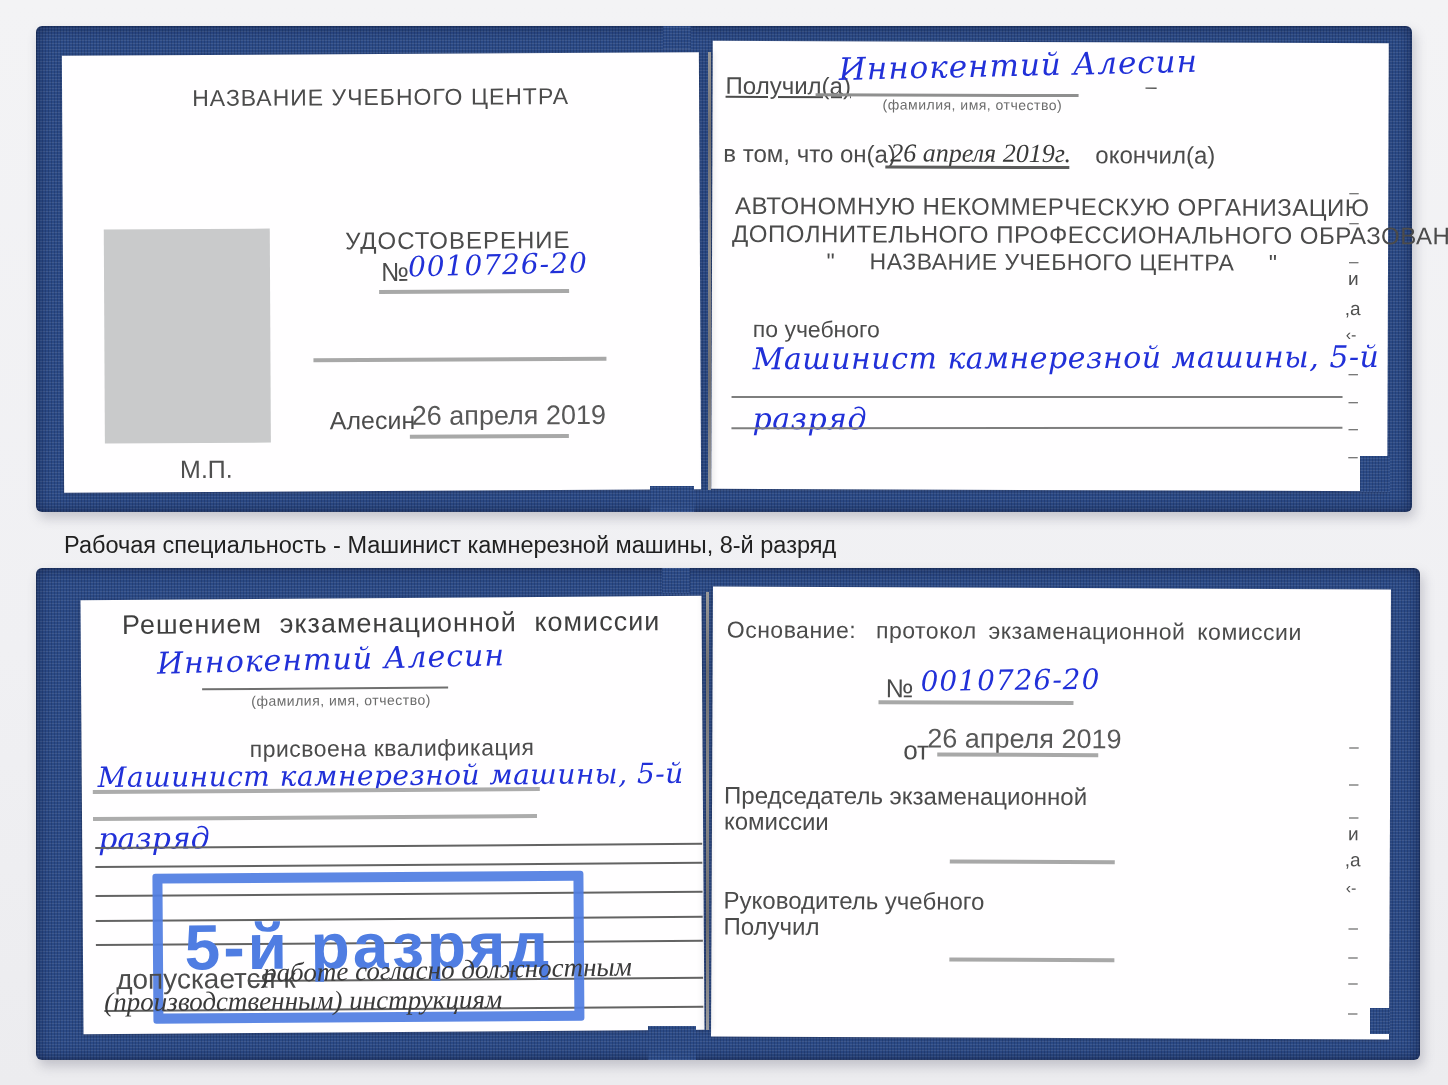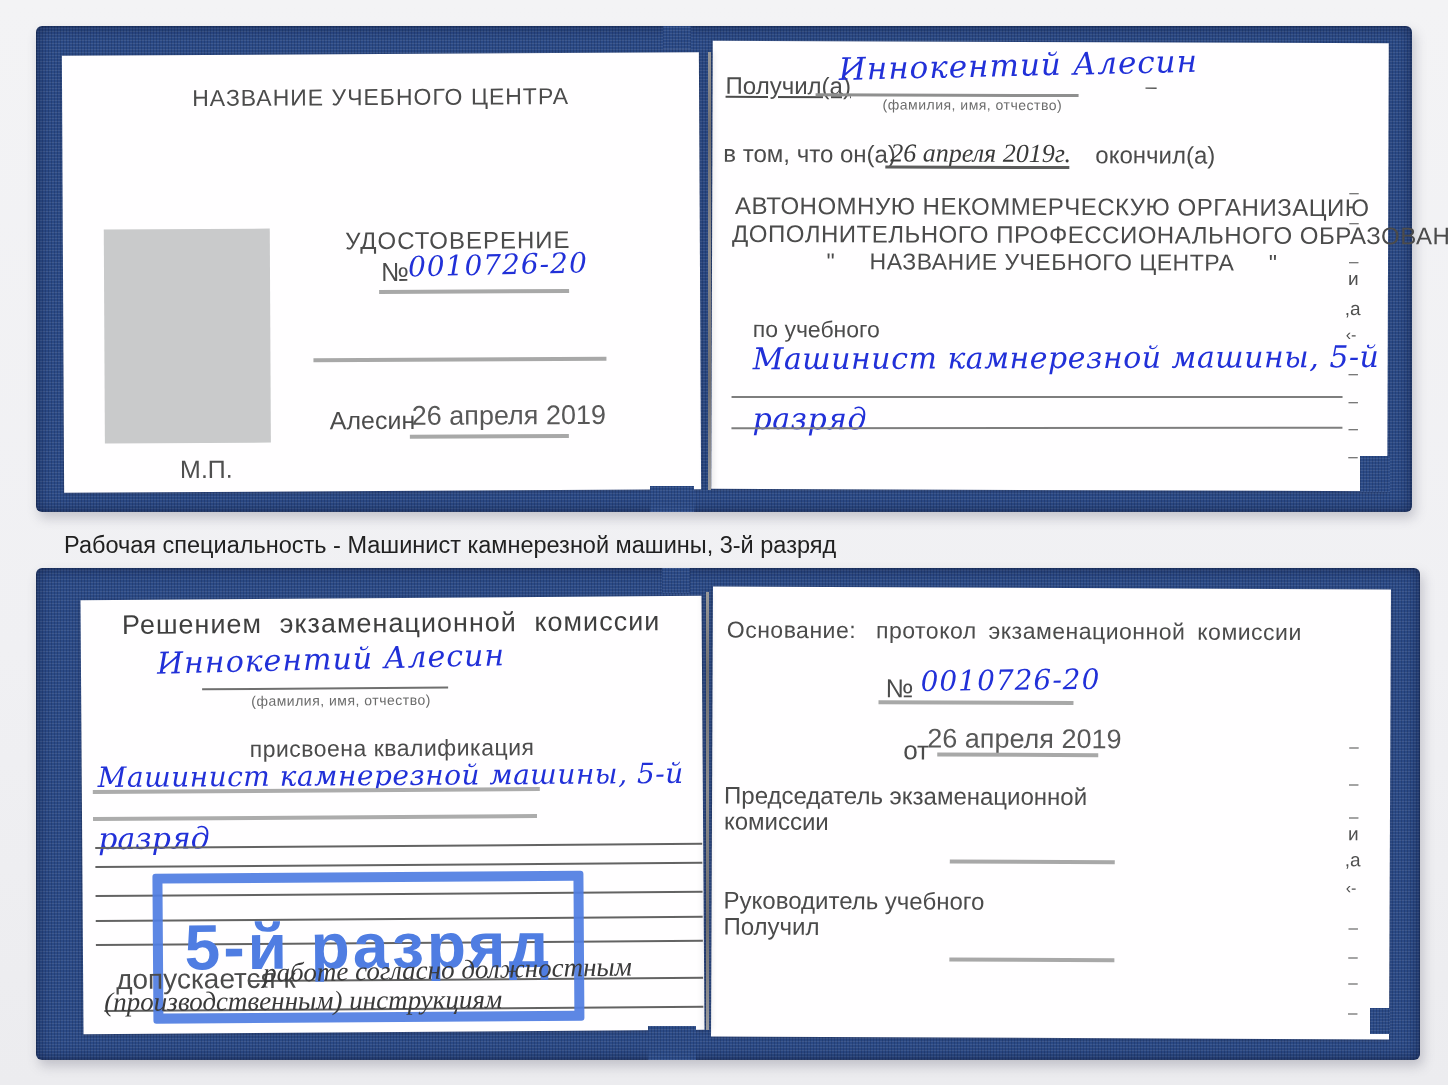--- a/index.html
+++ b/index.html
@@ -88,21 +88,21 @@
     <span class="mark" style="left:637px;top:350px;">–</span>
     <span class="mark" style="left:637px;top:377px;">–</span>
     <span class="mark" style="left:637px;top:405px;">–</span>
   </div>
 
   <div class="spine" style="left:708px;top:52px;height:438px;"></div>
   <div class="cover-bit" style="left:663px;top:26px;width:28px;height:23px;"></div>
   <div class="cover-bit" style="left:650px;top:486px;width:44px;height:26px;"></div>
   <div class="cover-bit" style="left:1360px;top:456px;width:30px;height:36px;"></div>
 
-  <div class="caption" style="left:64px;top:532px;font-size:23.5px;">Рабочая специальность - Машинист камнерезной машины, 3-й разряд</div>
+  <div class="caption" style="left:64px;top:532px;font-size:23.5px;">Рабочая специальность - Машинист камнерезной машины, 8-й разряд</div>
 
   <div class="cover" style="left:36px;top:568px;width:1384px;height:492px;"></div>
 
   <div class="page" style="left:82px;top:598px;width:621px;height:434px;transform:rotate(-0.4deg);">
     <div class="abs tpl ctr" style="left:0;top:10px;width:100%;font-size:27px;letter-spacing:1px;word-spacing:9px;color:#3f3f3f;">Решением экзаменационной комиссии</div>
     <div class="abs hand" style="left:76px;top:44px;font-size:30px;letter-spacing:1px;transform:rotate(-1deg);">Иннокентий Алесин</div>
     <div class="gl2" style="left:121px;top:89px;width:246px;background:#6f6f6f;height:2px;"></div>
     <div class="abs tpl-lt" style="left:170px;top:95px;font-size:14px;letter-spacing:0.5px;">(фамилия, имя, отчество)</div>
     <div class="abs tpl ctr" style="left:0;top:138px;width:100%;font-size:23px;letter-spacing:0.5px;">присвоена квалификация</div>
 

